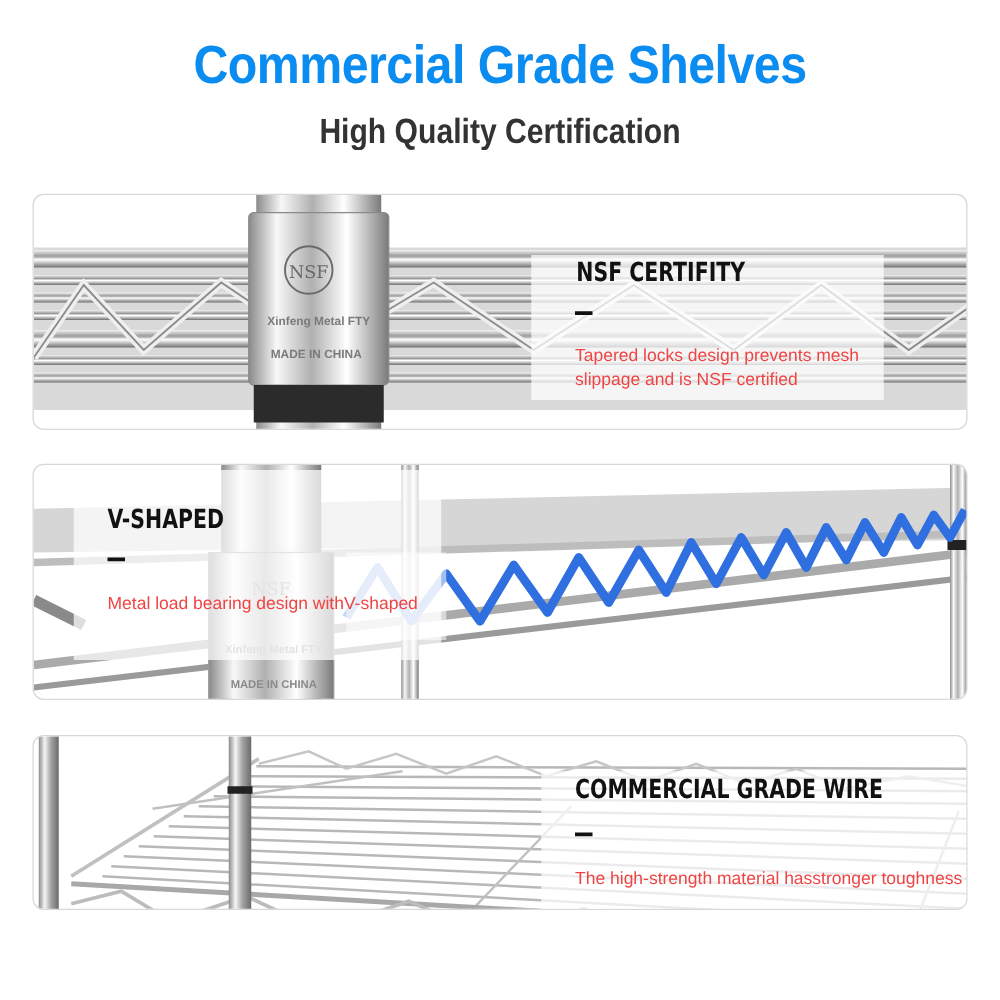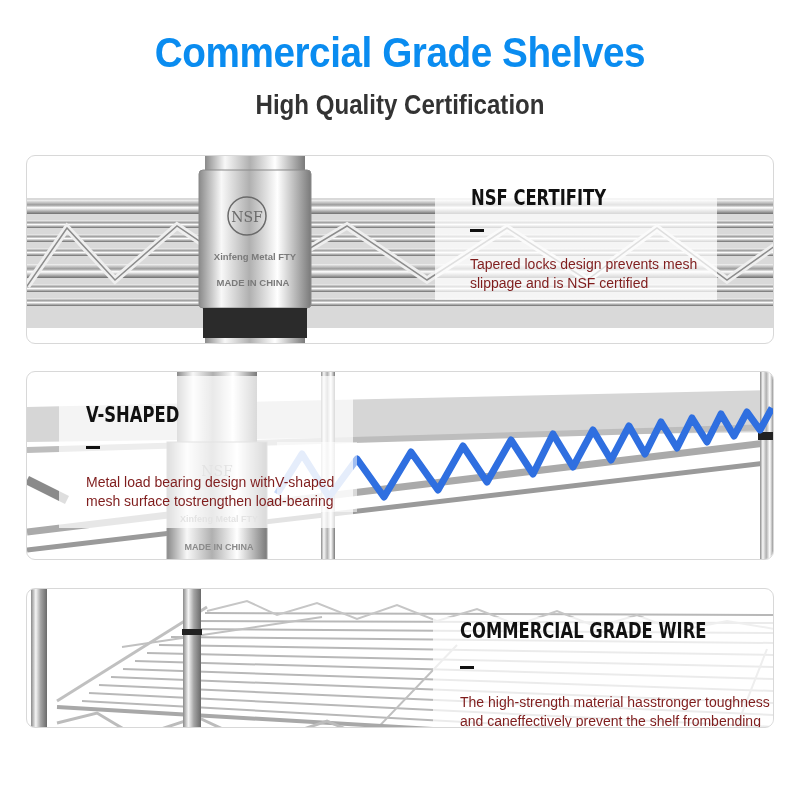--- a/index.html
+++ b/index.html
@@ -32,21 +32,21 @@
     .overlay .ttl {
       position: absolute; font-family: "DejaVu Sans", sans-serif; font-weight: bold;
       color: #111111; font-size: 21px; letter-spacing: 0px;
       transform: scaleX(0.78); transform-origin: left center; white-space: nowrap;
     }
     .overlay .dash {
       position: absolute; width: 14px; height: 3px; background: #111111;
     }
     .overlay .desc {
       position: absolute; font-family: "Liberation Sans", sans-serif;
-      color: #7f1d1d; font-size: 14px; line-height: 19px; white-space: nowrap;
+      color: #ef4444; font-size: 14px; line-height: 19px; white-space: nowrap;
     }
   </style>
 </head>
 <body>
 
 <div class="headline">Commercial Grade Shelves</div>
 <div class="subheadline">High Quality Certification</div>
 
 <div class="panel" style="top:155px;height:189px;">
   <svg class="art" width="748" height="189" viewBox="0 0 748 189">
@@ -82,21 +82,21 @@
 
     <rect x="178" y="0" width="100" height="189" fill="url(#chromeV)"></rect>
 
     <rect x="172" y="14" width="112" height="138" rx="4" fill="url(#chromeV)" stroke="#8a8a8a"></rect>
     <rect x="176" y="152" width="104" height="30" fill="#2b2b2b"></rect>
     <circle cx="220" cy="60" r="19" fill="none" stroke="#6a6a6a" stroke-width="1.5"></circle>
     <text x="220" y="66" text-anchor="middle" font-family="DejaVu Serif, serif" font-size="14" fill="#6a6a6a">NSF</text>
     <text x="228" y="104" text-anchor="middle" font-family="Liberation Sans, sans-serif" font-weight="bold" font-size="9.5" fill="#7a7a7a">Xinfeng Metal FTY</text>
     <text x="226" y="130" text-anchor="middle" font-family="Liberation Sans, sans-serif" font-weight="bold" font-size="9.5" fill="#7a7a7a">MADE IN CHINA</text>
   </svg>
-  <div class="overlay" style="left:398px;top:28px;width:282px;height:116px;margin-left:10px;">
+  <div class="overlay" style="left:398px;top:48px;width:282px;height:116px;">
     <div class="ttl" style="left:36px;top:2px;">NSF CERTIFITY</div>
     <div class="dash" style="left:35px;top:45px;"></div>
     <div class="desc" style="left:35px;top:71px;">Tapered locks design prevents mesh</div>
     <div class="desc" style="left:35px;top:90px;">slippage and is NSF certified</div>
   </div>
 </div>
 
 <div class="panel" style="top:371px;height:189px;">
   <svg class="art" width="748" height="189" viewBox="0 0 748 189">
     <defs>
@@ -125,21 +125,20 @@
     <rect x="733" y="0" width="14" height="189" fill="url(#chromeV2)"></rect>
     <rect x="731" y="60" width="18" height="8" fill="#222"></rect>
 
     <polyline points="250,122 275,82 302,125 330,87 357,125 384,80 411,118 436,74 460,110 484,68 506,102 526,62 546,95 566,58 584,88 602,54 618,82 634,50 650,76 665,46 680,70 694,42 707,64 720,40 733,58 745,36" fill="none" stroke="#2f6fe0" stroke-width="7" stroke-linejoin="round"></polyline>
     <rect x="250" y="70" width="80" height="70" fill="rgba(255,255,255,0.55)"></rect>
   </svg>
   <div class="overlay" style="left:32px;top:4px;width:294px;height:152px;text-decoration:underline;">
     <div class="ttl" style="left:27px;top:27px;">V-SHAPED</div>
     <div class="dash" style="left:27px;top:70px;"></div>
     <div class="desc" style="left:27px;top:97px;">Metal load bearing design withV-shaped</div>
-    <div class="desc" style="left:27px;top:116px;">mesh surface tostrengthen load-bearing</div>
   </div>
 </div>
 
 <div class="panel" style="top:588px;height:140px;">
   <svg class="art" width="748" height="188" viewBox="0 0 748 188">
     <defs>
       <linearGradient id="chromeV3" x1="0" y1="0" x2="1" y2="0">
         <stop offset="0" stop-color="#8a8a8a"></stop>
           <stop offset="0.3" stop-color="#f5f5f5"></stop>
         <stop offset="0.6" stop-color="#a5a5a5"></stop>
@@ -175,15 +174,14 @@
 
     <rect x="4" y="0" width="16" height="188" fill="url(#chromeV3)"></rect>
     <rect x="3" y="150" width="18" height="7" fill="#222"></rect>
     <rect x="156" y="0" width="18" height="188" fill="url(#chromeV3)"></rect>
     <rect x="155" y="40" width="20" height="6" fill="#222"></rect>
   </svg>
   <div class="overlay" style="left:406px;top:28px;width:341px;height:148px;">
     <div class="ttl" style="left:27px;top:2px;">COMMERCIAL GRADE WIRE</div>
     <div class="dash" style="left:27px;top:49px;"></div>
     <div class="desc" style="left:27px;top:76px;">The high-strength material hasstronger toughness</div>
-    <div class="desc" style="left:27px;top:95px;">and caneffectively prevent the shelf frombending</div>
   </div>
 </div>
 
 </body></html>

